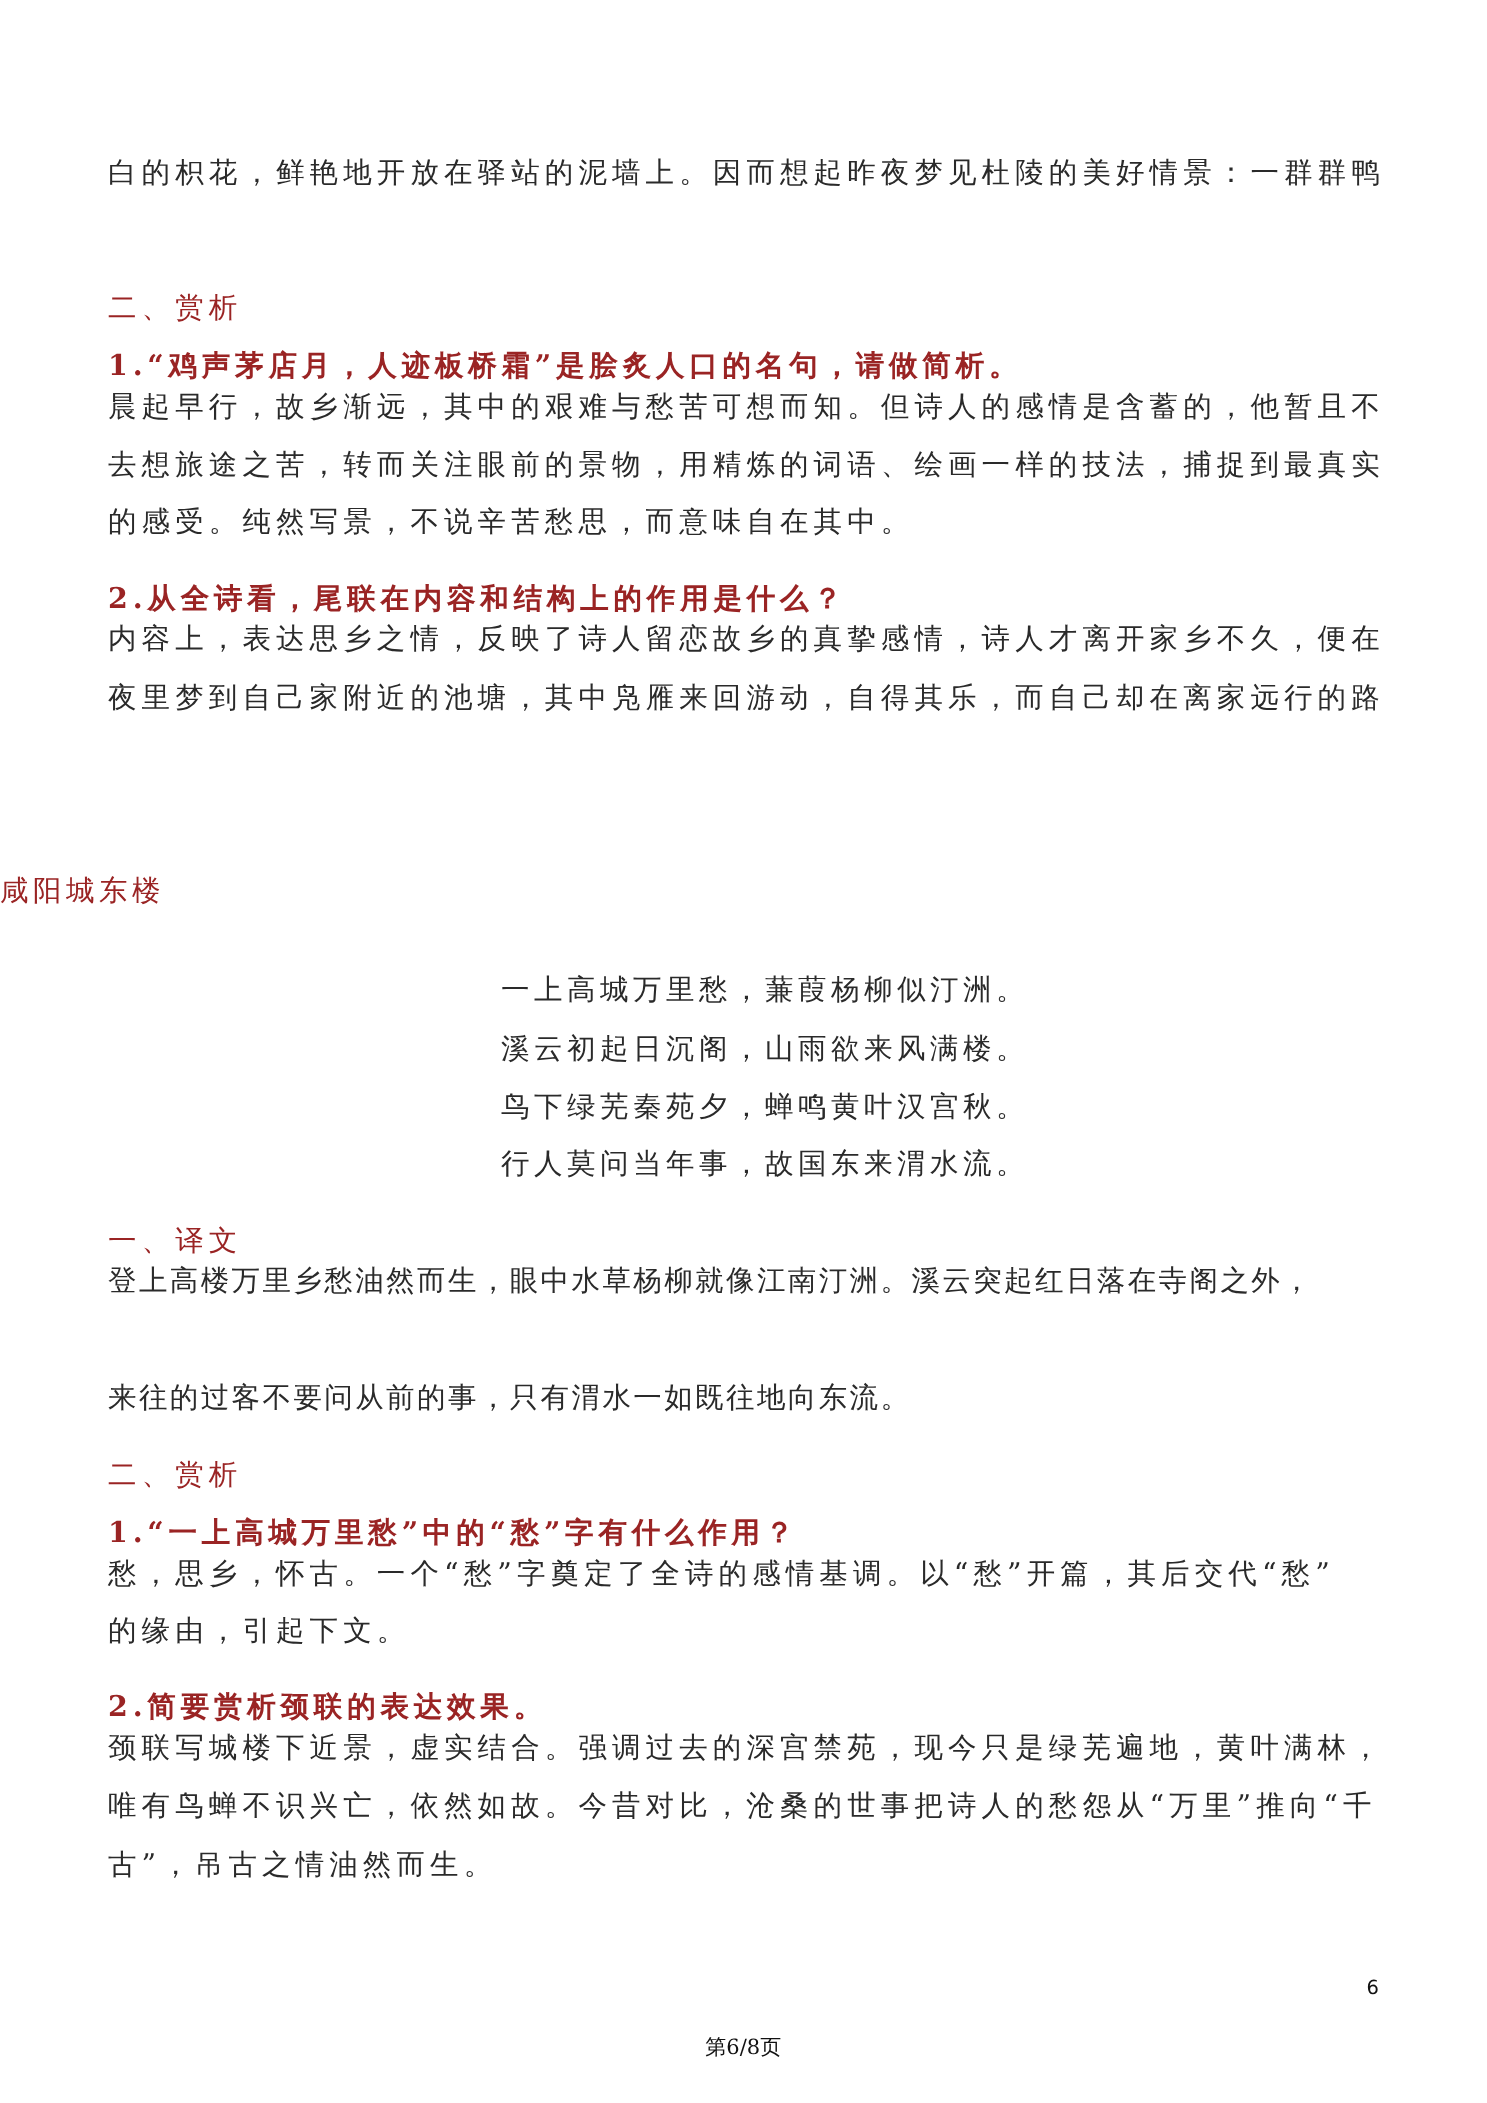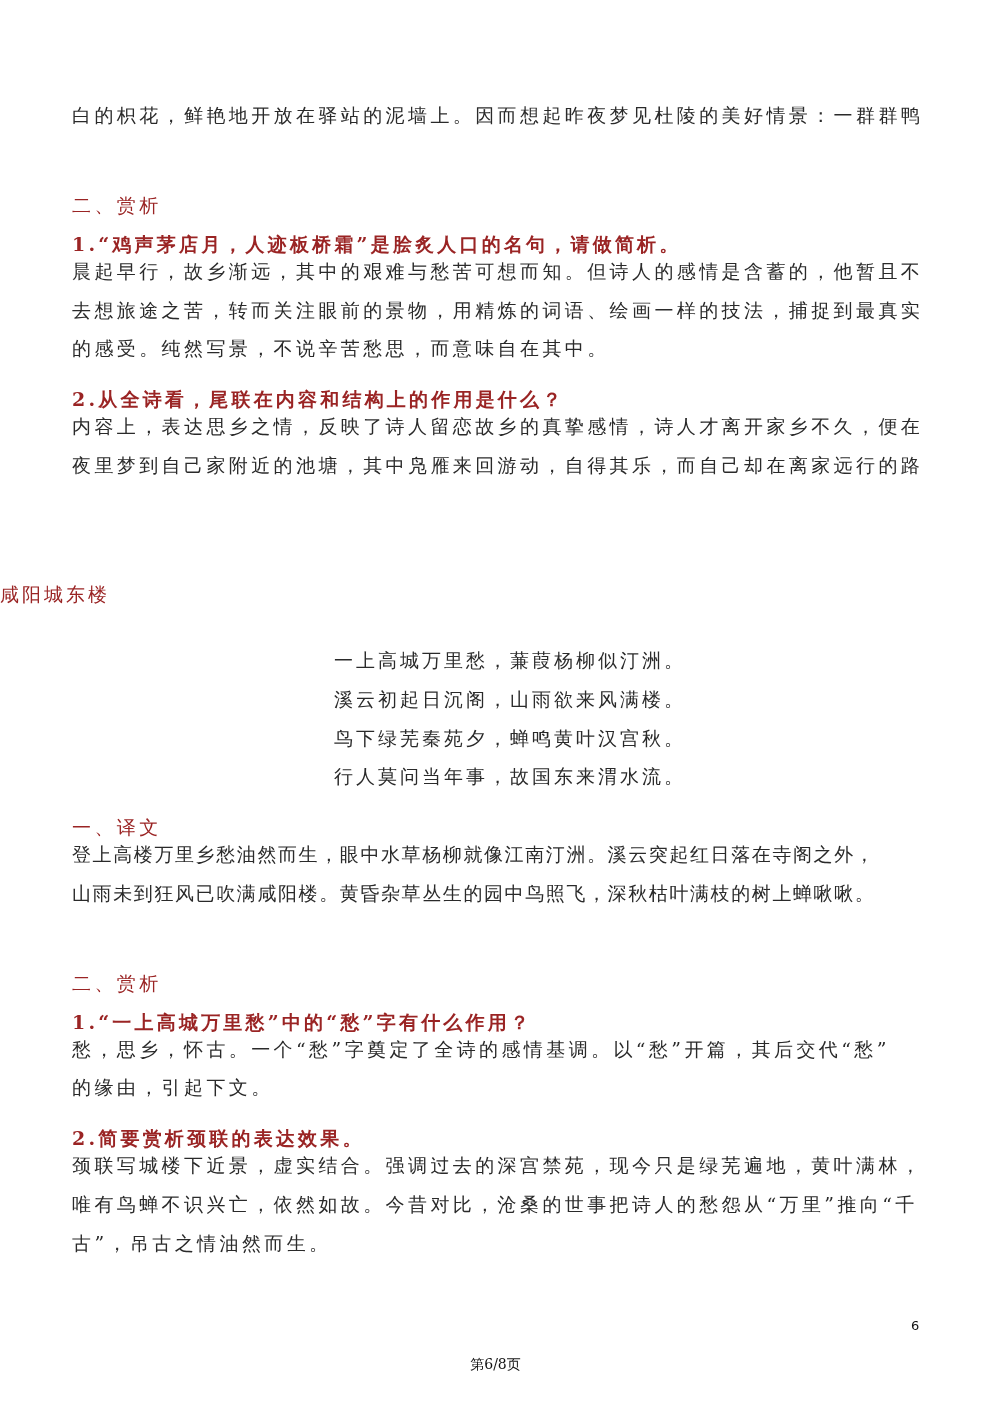--- a/index.html
+++ b/index.html
@@ -40,21 +40,21 @@
   <div class="line" style="top:451px">夜里梦到自己家附近的池塘，其中凫雁来回游动，自得其乐，而自己却在离家远行的路</div>
 
   <div class="line center red title" style="top:568px">咸阳城东楼</div>
   <div class="poem-line" style="top:646px">一上高城万里愁，蒹葭杨柳似汀洲。</div>
   <div class="poem-line" style="top:685px">溪云初起日沉阁，山雨欲来风满楼。</div>
   <div class="poem-line" style="top:724px">鸟下绿芜秦苑夕，蝉鸣黄叶汉宫秋。</div>
   <div class="poem-line" style="top:762px">行人莫问当年事，故国东来渭水流。</div>
 
   <div class="line red" style="top:801px">一、译文</div>
   <div class="line" style="top:840px; letter-spacing:1.6px">登上高楼万里乡愁油然而生，眼中水草杨柳就像江南汀洲。溪云突起红日落在寺阁之外，</div>
-  <div class="line" style="top:879px; letter-spacing:1.6px">山雨未到狂风已吹满咸阳楼。黄昏杂草丛生的园中鸟照飞，深秋枯叶满枝的树上蝉啾啾。</div>
+  <div class="line" style="top:918px; letter-spacing:1.6px">来往的过客不要问从前的事，只有渭水一如既往地向东流。</div>
 
   <div class="line red" style="top:957px">二、赏析</div>
   <div class="line red bold" style="top:996px">1.“一上高城万里愁”中的“愁”字有什么作用？</div>
   <div class="line" style="top:1035px">愁，思乡，怀古。一个“愁”字奠定了全诗的感情基调。以“愁”开篇，其后交代“愁”</div>
   <div class="line" style="top:1073px">的缘由，引起下文。</div>
 
   <div class="line red bold" style="top:1112px">2.简要赏析颈联的表达效果。</div>
   <div class="line" style="top:1151px">颈联写城楼下近景，虚实结合。强调过去的深宫禁苑，现今只是绿芜遍地，黄叶满林，</div>
   <div class="line" style="top:1190px">唯有鸟蝉不识兴亡，依然如故。今昔对比，沧桑的世事把诗人的愁怨从“万里”推向“千</div>
   <div class="line" style="top:1229px">古”，吊古之情油然而生。</div>

